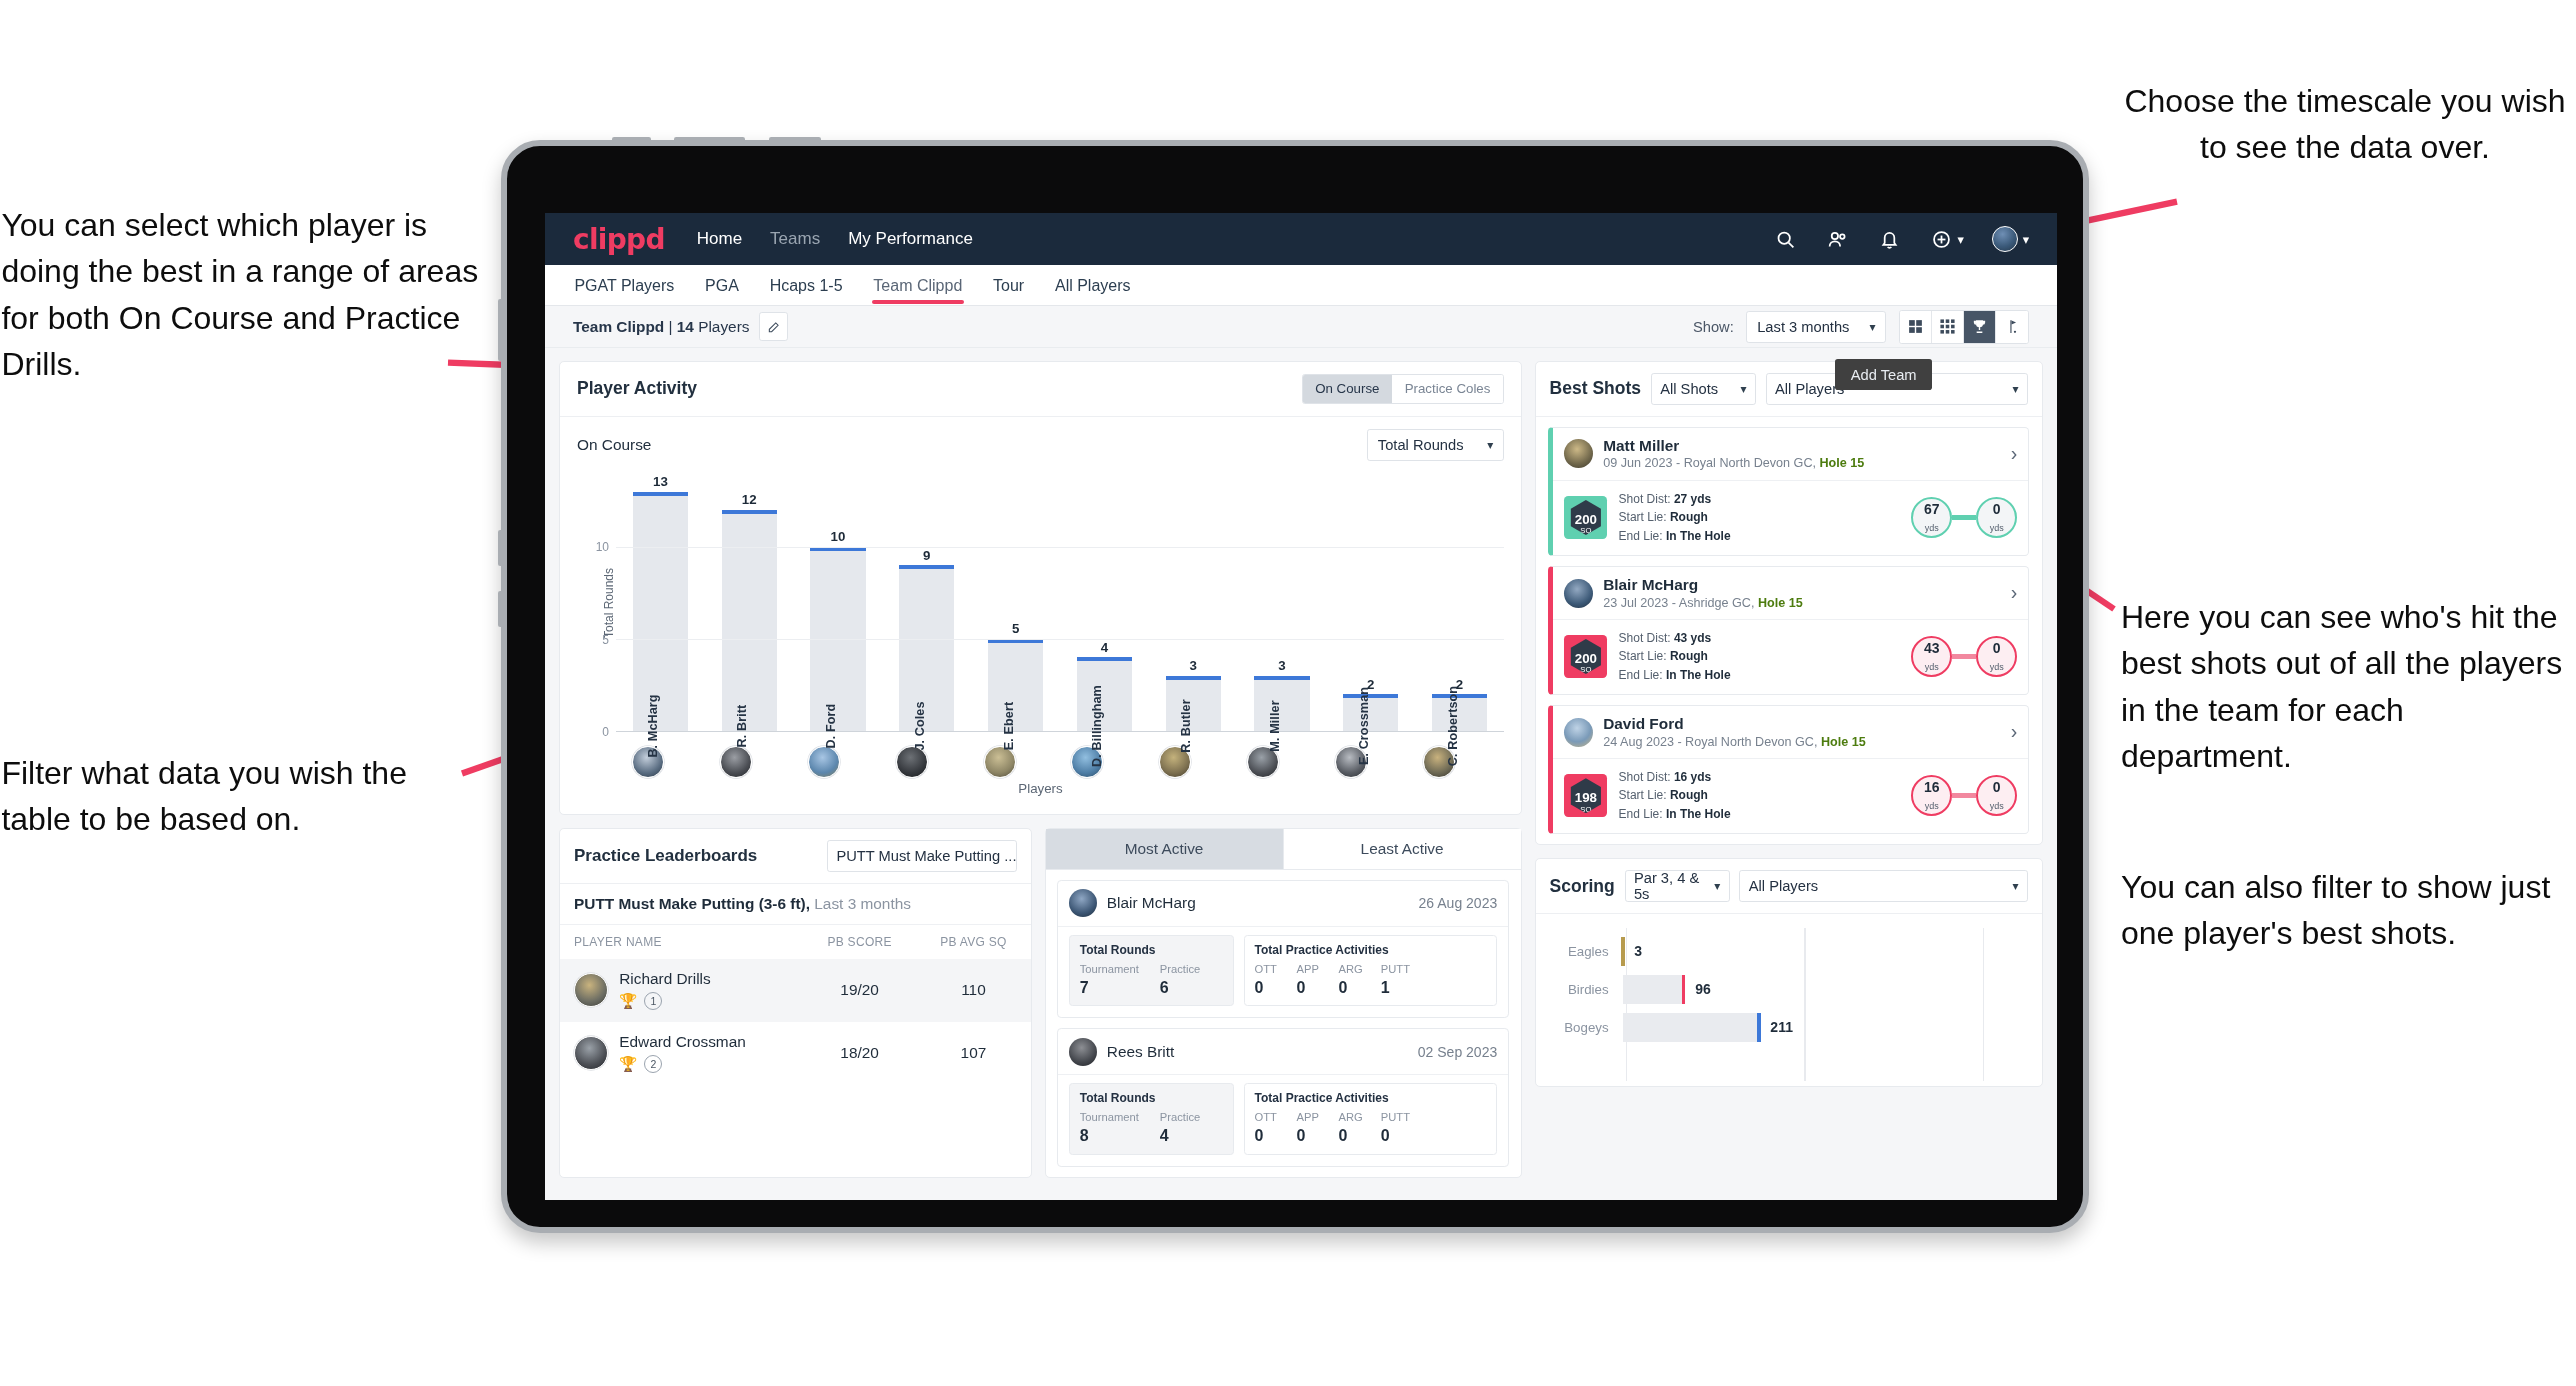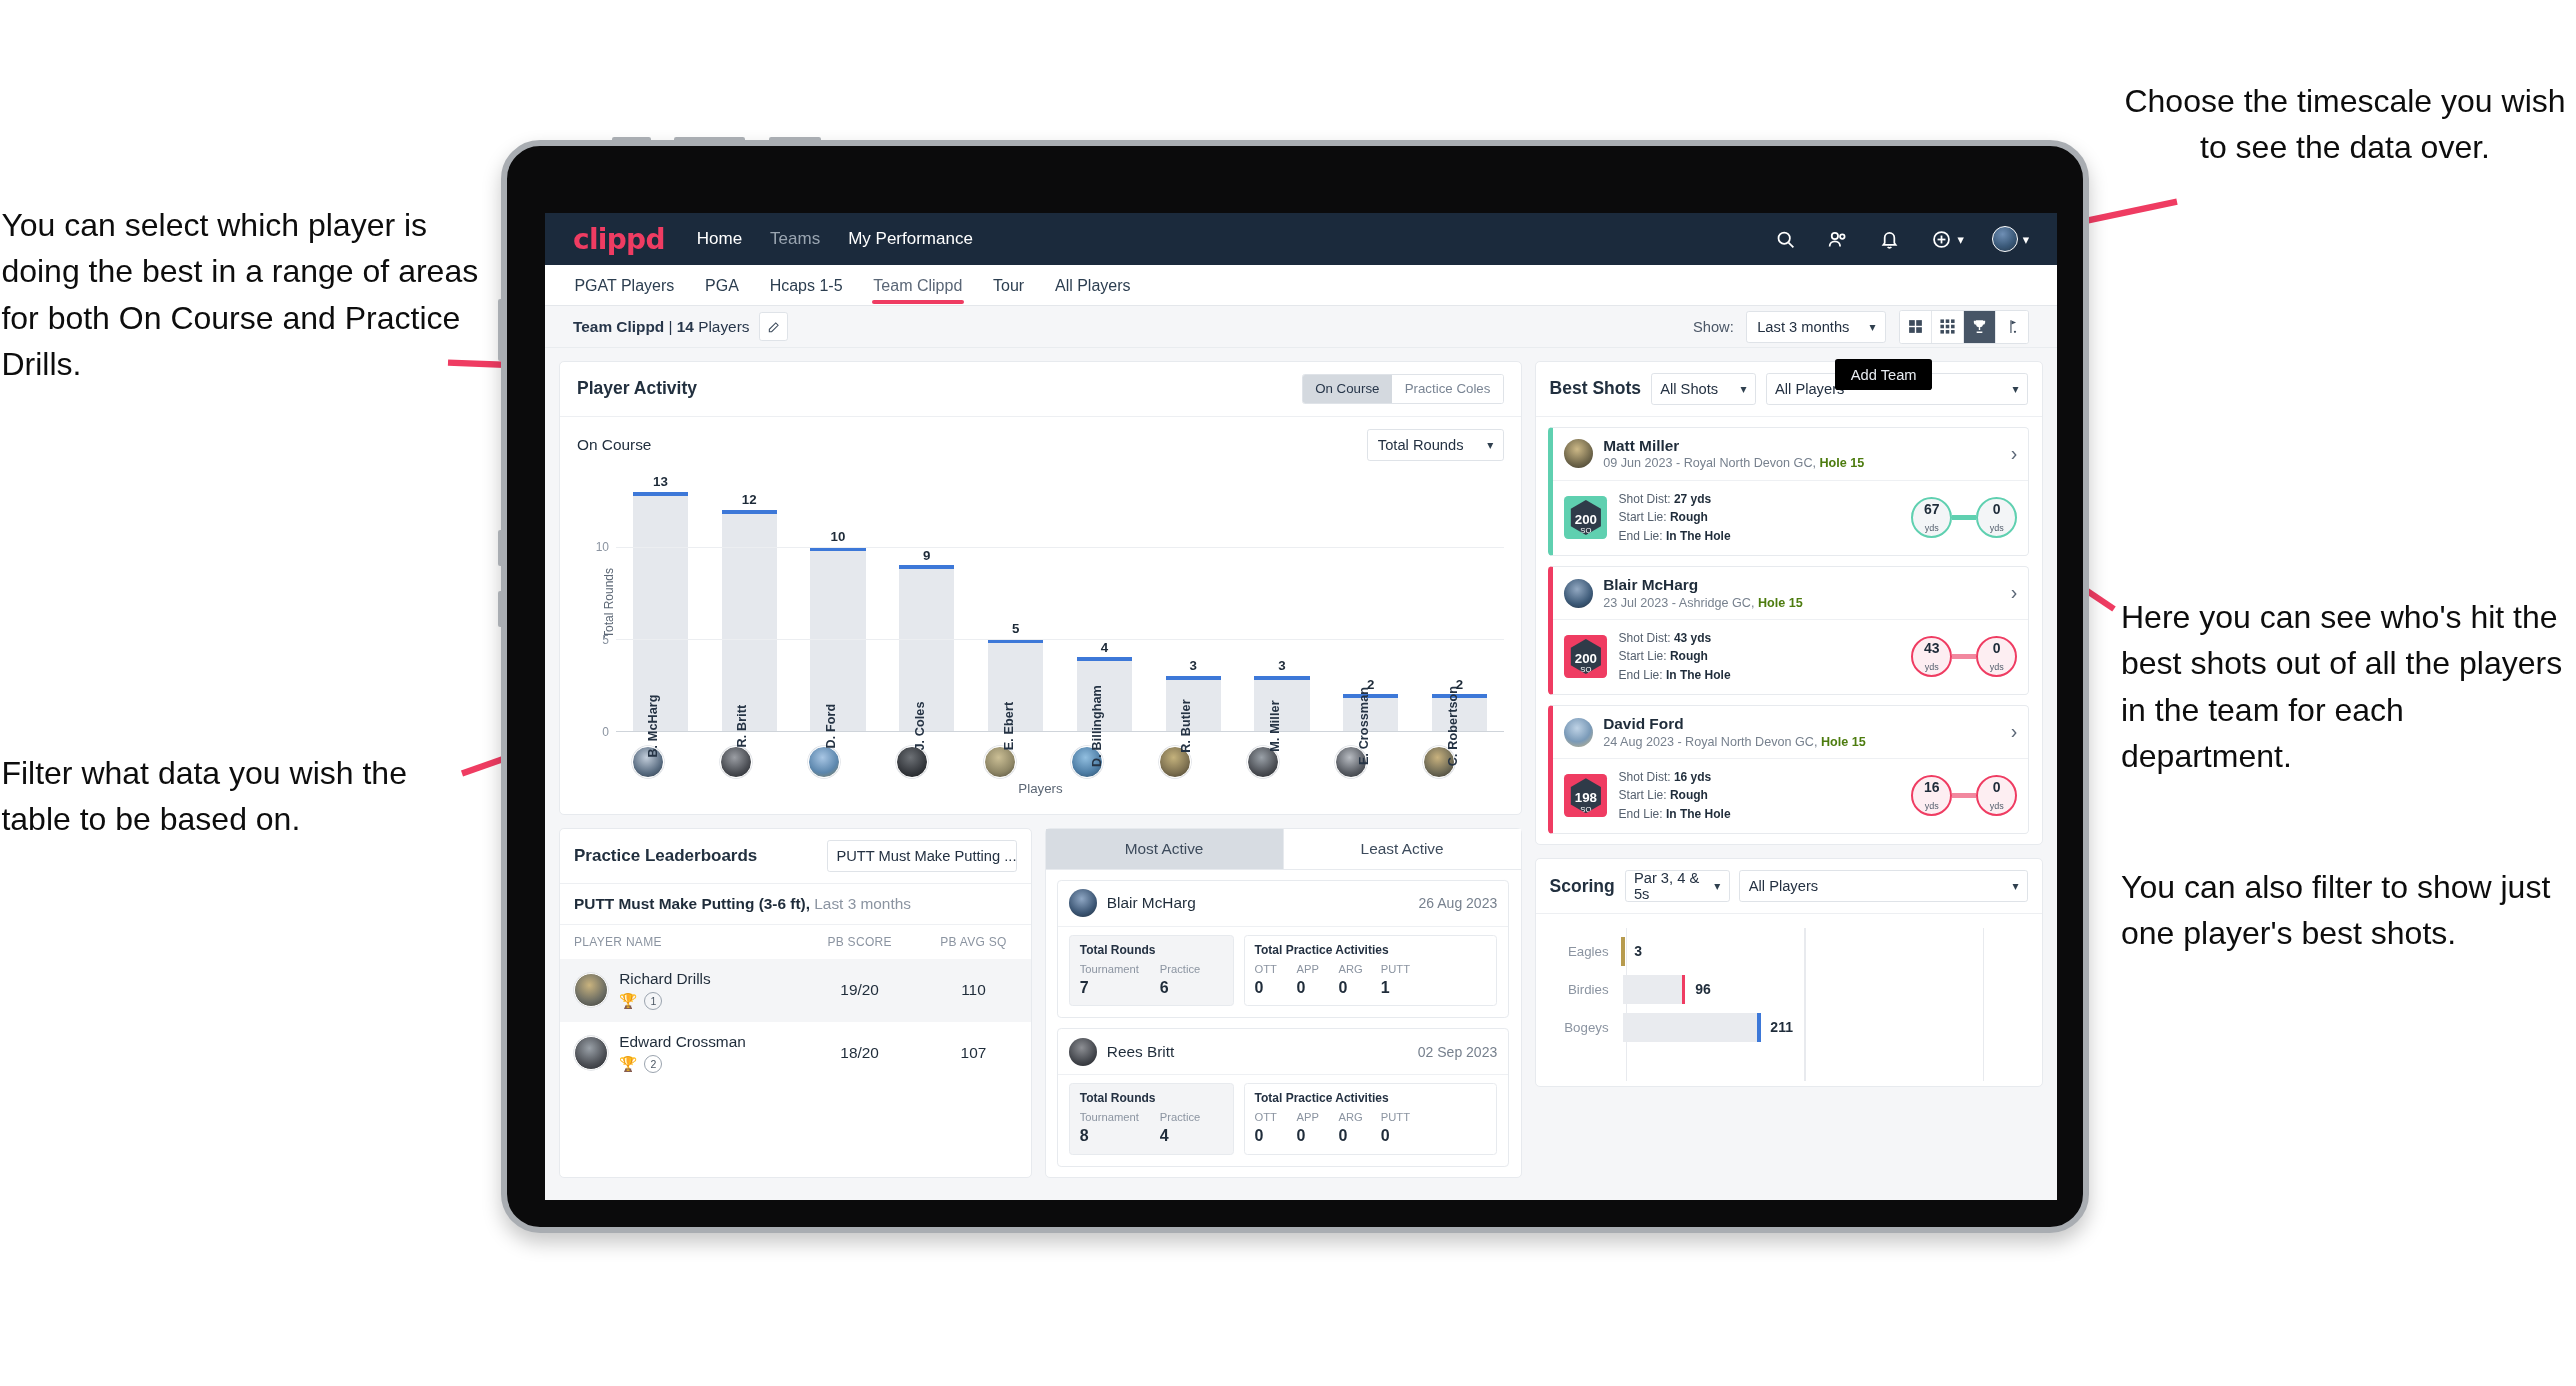--- a/index.html
+++ b/index.html
@@ -115,21 +115,21 @@
     border-right: 0.7px solid #e4e7eb; background: #ffffff;
   }
   .vt-btn:last-child { border-right: none; }
   .vt-btn.active { background: #475566; }
   .vt-btn svg { width: 17px; height: 17px; }
   .vt-btn svg * { fill: #3d4b5c; }
   .vt-btn.active svg * { fill: #ffffff; }
 
   .tooltip-addteam {
     position: absolute; right: 125px; top: 146px; z-index: 8;
-    background: #000000; color: #e9edf2; font-size: 14.7px;
+    background: #404040; color: #e9edf2; font-size: 14.7px;
     padding: 7.7px 15.4px; border-radius: 2.8px;
   }
 
   
   .content { padding: 12.6px 14px; display: flex; gap: 12.6px; }
   .col-left  { flex: 0 0 963px; display: flex; flex-direction: column; gap: 12.6px; }
   .col-right { flex: 1; display: flex; flex-direction: column; gap: 12.6px; }
   .card { background: #ffffff; border: 0.7px solid #e7eaee; border-radius: 4.9px; }
 
   

